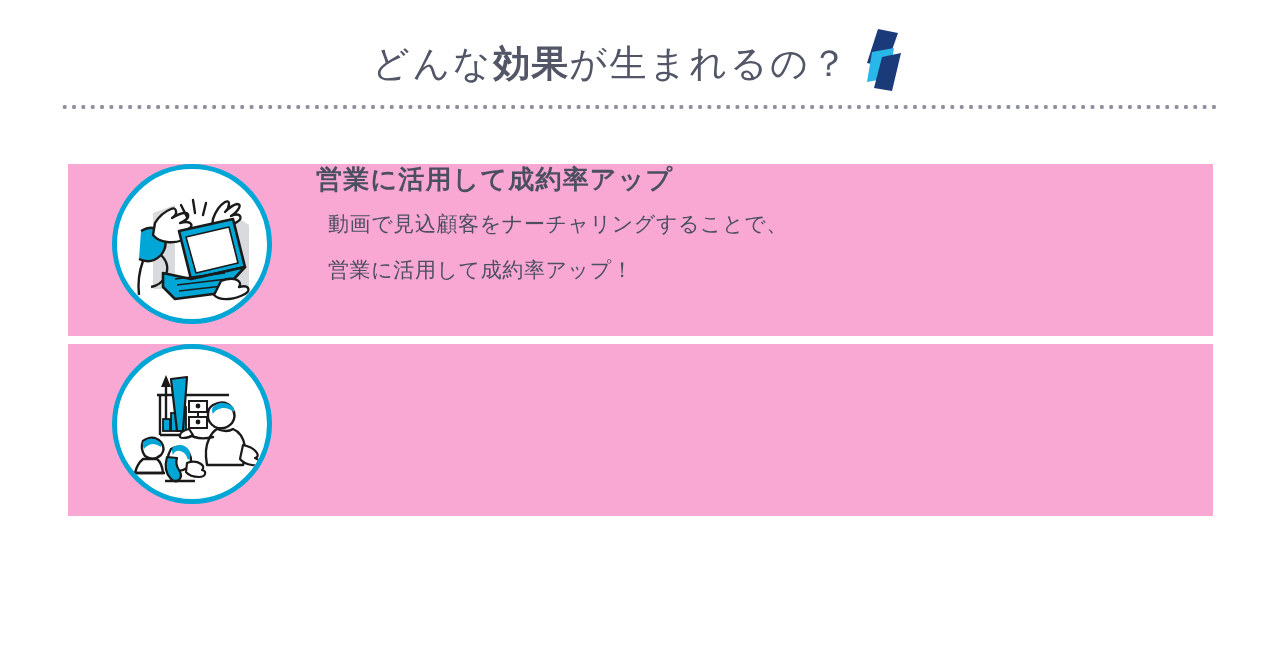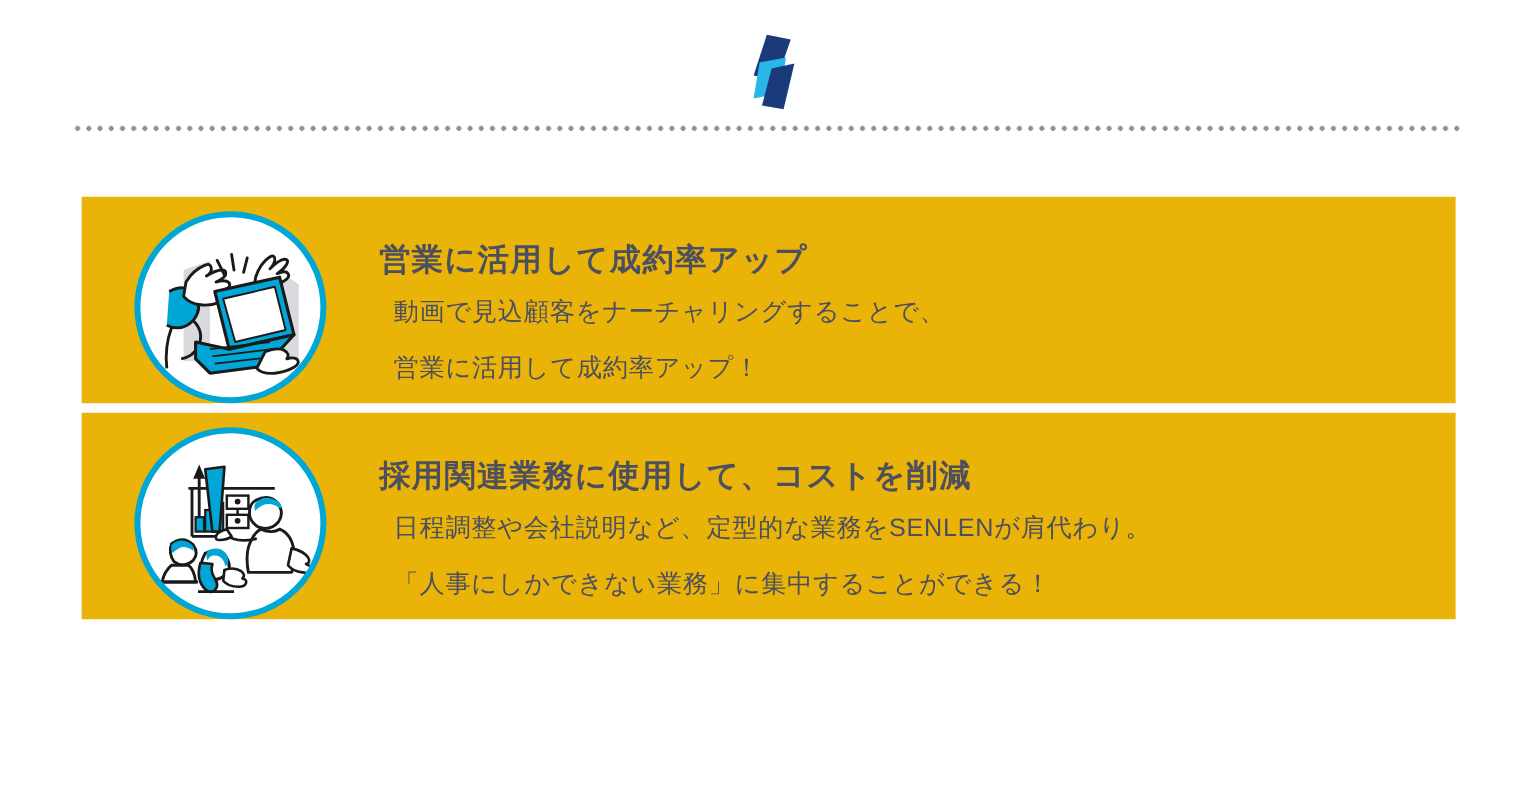--- a/index.html
+++ b/index.html
@@ -68,23 +68,23 @@
   }
 
   
   .cards {
     position: absolute;
     left: 68px;
     top: 164px;
     width: 1145px;
   }
   .card {
-    background: #eab308;
-    display: flex;
-    align-items: flex-end;
+    background: #f9a8d4;
+    display: flex;
+    align-items: flex-start;
     box-sizing: border-box;
   }
   .card--first {
     height: 172px;
     padding-left: 0px;
   }
   .card--second {
     height: 172px;
     margin-top: 8px;
   }
@@ -132,20 +132,21 @@
     white-space: nowrap;
     font-weight: 400;
   }
 </style>
 </head>
 <body>
 
 <div class="header">
 
   <div class="title-row">
+    <div class="title-text"><span>どんな</span><span class="em">効果</span><span>が生まれるの？</span></div>
 
     <span class="logo-mark">
       <svg viewBox="0 0 48 66" width="48" height="66" aria-hidden="true">
 
         <polygon points="18,1 38,5 26,39 7,35" fill="#1b3a7a"></polygon>
         <polygon points="12,24 34,20 29,50 7,54" fill="#29b6e8"></polygon>
         <polygon points="22,29 41,25 32,63 14,60" fill="#1b3a7a"></polygon>
       </svg>
     </span>
   </div>
@@ -245,20 +246,15 @@
             <path d="M54,100 q12,-6 18,4 q5,9 -2,15 q-9,6 -17,0 q-5,-9 1,-19 z" fill="#ffffff" stroke="#1a1a1a" stroke-width="2.4"></path>
             <path d="M56,98 q10,-5 16,3 q3,6 -1,10 q-2,-8 -8,-9 q-5,-1 -7,4 q-2,-5 0,-8 z" fill="#00a6d6"></path>
             <path d="M50,108 q-4,14 4,22 q4,4 8,1 q4,-4 0,-10 q-4,-6 -2,-12 z" fill="#00a6d6" stroke="#1a1a1a" stroke-width="2.2" stroke-linejoin="round"></path>
             <path d="M70,114 q8,-3 14,1 q4,3 1,6 q4,1 3,4 q-1,3 -6,3 q-9,0 -13,-5 z" fill="#ffffff" stroke="#1a1a1a" stroke-width="2.2" stroke-linejoin="round"></path>
             <line x1="48" y1="132" x2="78" y2="132" stroke="#1a1a1a" stroke-width="2.4"></line>
           </g>
         </svg>
       </div>
     </div>
 
-    <div class="card-body">
-      <h3 class="card-heading">採用関連業務に使用して、コストを削減</h3>
-      <p class="card-line">日程調整や会社説明など、定型的な業務をSENLENが肩代わり。</p>
-      <p class="card-line">「人事にしかできない業務」に集中することができる！</p>
-    </div>
   </div>
 
 </div>
 
 </body></html>

